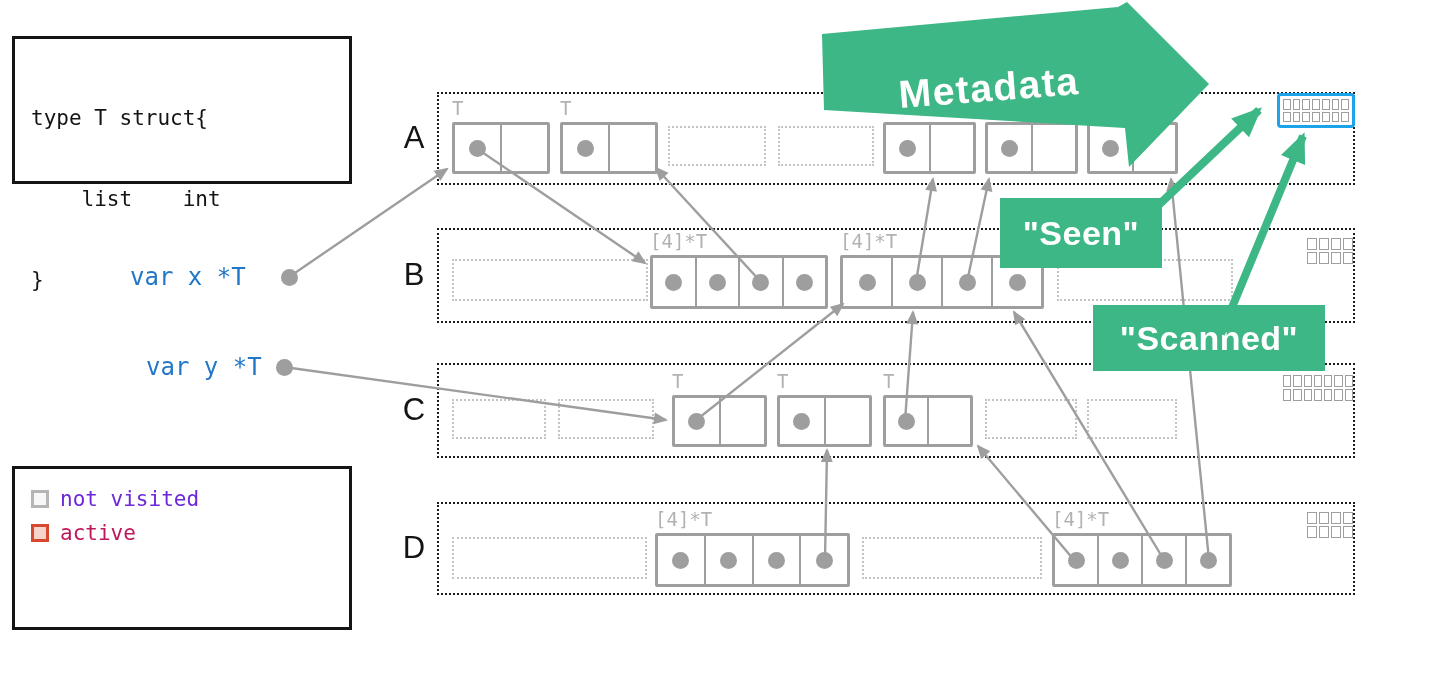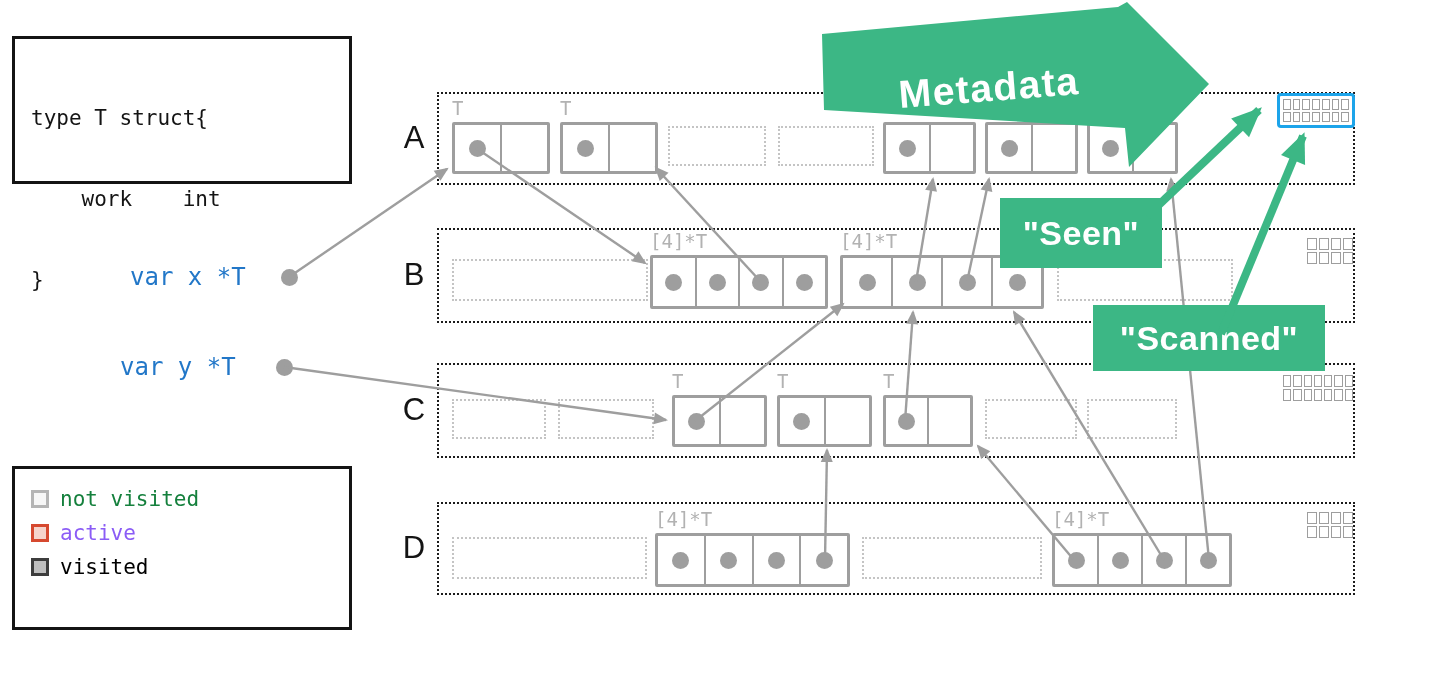--- a/index.html
+++ b/index.html
@@ -14,21 +14,21 @@
   .legend{position:absolute;left:12px;top:466px;width:340px;height:164px;
     border:3px solid #141414;box-sizing:border-box;padding:13px 16px;z-index:8;background:#fff;}
   .legend-item{display:flex;align-items:center;gap:11px;height:34px;
     font-family:"DejaVu Sans Mono",monospace;font-size:21px;}
   .legend-swatch{width:12px;height:12px;border:3px solid #999;flex:0 0 auto;}
 
   
   .var-label{position:absolute;font-family:"DejaVu Sans Mono",monospace;font-size:24px;
     color:#2277c8;z-index:4;white-space:pre;}
   #varx{left:130px;top:263px;}
-  #vary{left:120px;top:353px;}
+  #vary{left:146px;top:353px;}
   .vdot{position:absolute;width:17px;height:17px;border-radius:50%;background:#9e9e9e;z-index:4;}
   #vdot-x{left:281px;top:269px;}
   #vdot-y{left:276px;top:359px;}
 
   
   #diagram{position:absolute;inset:0;z-index:2;}
   .row{position:absolute;border:2px dotted #1b1b1b;box-sizing:border-box;}
   .row-label{position:absolute;width:36px;text-align:center;font-size:31px;color:#141414;
     font-family:"Liberation Sans",sans-serif;}
   .obj{position:absolute;display:flex;border:3.5px solid #9e9e9e;background:#fff;
@@ -55,21 +55,21 @@
   #seen{left:1000px;top:198px;width:162px;height:70px;}
   #scanned{left:1093px;top:305px;width:232px;height:66px;}
 </style>
 </head>
 <body>
 
 <div class="stage">
 
   <div class="code-box">
     <div>type T struct{</div>
-    <div>    work    int</div>
+    <div>    list    int</div>
     <div>}</div>
   </div>
 
   <div class="var-label" id="varx">var x *T</div>
   <div class="var-label" id="vary">var y *T</div>
   <div class="vdot" id="vdot-x"></div>
   <div class="vdot" id="vdot-y"></div>
 
   <div id="diagram">
       <div class="row" style="left: 437px; top: 92px; width: 918px; height: 93px;"></div>
@@ -289,26 +289,22 @@
     <polygon points="822,34 1118,7 1127,2 1209,84 1129,167 1125,128 824,110" fill="#3cb785"></polygon>
     <text x="990" y="101" transform="rotate(-4.5,990,101)" text-anchor="middle" font-family="Liberation Sans, sans-serif" font-size="39" font-weight="700" letter-spacing="1.5" fill="#ffffff">Metadata</text>
   <line x1="1147" y1="216" x2="1259" y2="110" stroke="#3cb785" stroke-width="8" marker-end="url(#ah-green)"></line>
       <line x1="1221" y1="334" x2="1303" y2="136" stroke="#3cb785" stroke-width="8" marker-end="url(#ah-green)"></line>
     </svg>
 
   <div class="legend">
     <div id="legend-items">
         <div class="legend-item">
           <span class="legend-swatch" style="border-color: rgb(181, 181, 181); background: rgb(247, 247, 247);"></span>
-          <span style="color: #15803d;">not visited</span>
+          <span style="color: #6d28d9;">not visited</span>
         </div>
         <div class="legend-item">
           <span class="legend-swatch" style="border-color: rgb(214, 73, 47); background: rgb(246, 212, 203);"></span>
-          <span style="color: #8b5cf6;">active</span>
-        </div>
-        <div class="legend-item">
-          <span class="legend-swatch" style="border-color: rgb(61, 61, 61); background: rgb(191, 191, 191);"></span>
-          <span style="color: rgb(0, 0, 0);">visited</span>
+          <span style="color: #be185d;">active</span>
         </div>
       </div>
   </div>
 
 </div>
 
 </body></html>

